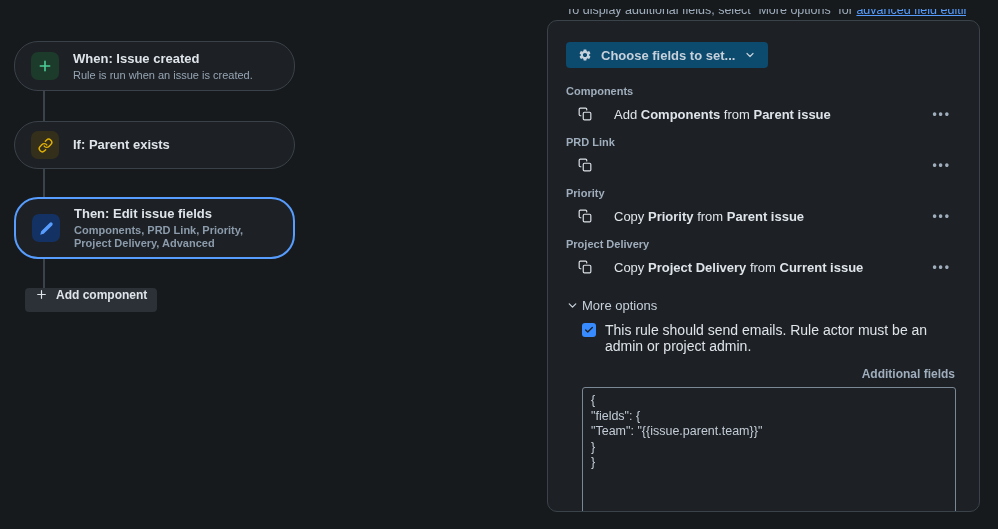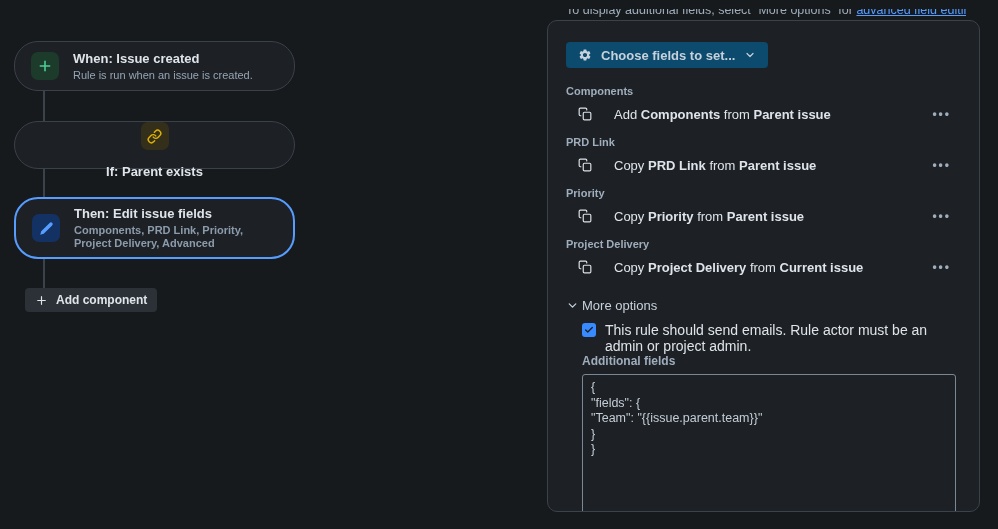--- a/index.html
+++ b/index.html
@@ -9,37 +9,37 @@
     font-family:"Liberation Sans", sans-serif;
     -webkit-font-smoothing:antialiased;
   }
   
   .rule-card{
     position:absolute;left:14px;width:281px;box-sizing:border-box;
     background:#1d2125;border:1px solid #3a4149;border-radius:24px;
     display:flex;align-items:center;gap:14px;padding:0 16px;cursor:pointer;
   }
   .card-trigger{top:41px;height:50px;}
-  .card-condition{top:121px;height:48px;flex-direction:column;}
+  .card-condition{top:121px;height:48px;}
   .card-action{top:197px;height:62px;border:2px solid #579dff;}
   .card-icon{width:28px;height:28px;border-radius:7px;flex:none;display:grid;place-items:center;}
   .icon-green{background:#1c3b2b;}
   .icon-yellow{background:#342f1b;}
   .icon-blue{background:#133163;}
   .card-text{min-width:0;}
   .card-title{font-size:13px;font-weight:600;color:#dee4ea;line-height:16px;}
   .card-sub{font-size:11px;color:#96a5b4;line-height:13px;margin-top:2px;}
   .card-sub.bold{font-weight:600;color:#8c9bab;}
   .conn{position:absolute;left:43px;width:2px;background:#3a424b;}
   .conn1{top:91px;height:30px;}
   .conn2{top:169px;height:28px;}
   .conn3{top:259px;height:29px;}
   .add-component{
     position:absolute;left:25px;top:288px;height:24px;padding:0 10px;
-    display:inline-flex;align-items:center;gap:8px;background:#2b3137;border:none;
+    display:inline-flex;align-items:flex-start;gap:8px;background:#2b3137;border:none;
     border-radius:4px;color:#dee4ea;font-size:12px;font-weight:600;cursor:pointer;
     font-family:"Liberation Sans", sans-serif;
   }
   
   .intro-clip{
     position:absolute;left:566px;top:9px;height:12px;width:400px;overflow:hidden;
     white-space:nowrap;font-size:12.5px;color:#9fadbc;
   }
   .intro-clip .inner{display:block;margin-top:-7px;line-height:16px;}
   .intro-link{color:#579dff;text-decoration:underline;cursor:pointer;}
@@ -66,21 +66,21 @@
   .more-options{
     margin-top:21px;display:flex;align-items:center;gap:3px;background:none;border:none;
     padding:0;color:#c7d1db;font-size:13px;font-weight:500;cursor:pointer;
     font-family:"Liberation Sans", sans-serif;
   }
   .notif-section{margin-left:16px;}
   .send-label{margin-top:22px;font-size:12px;font-weight:600;color:#9fadbc;}
   .cb-row{display:flex;gap:9px;margin-top:9px;cursor:pointer;}
   .checkbox{width:14px;height:14px;border-radius:3px;background:#388bff;flex:none;margin-top:1px;display:grid;place-items:center;}
   .cb-label{font-size:14px;color:#dee4ea;line-height:16px;max-width:348px;}
-  .af-label{font-size:12px;font-weight:600;color:#9fadbc;}
+  .af-label{margin-top:13px;font-size:12px;font-weight:600;color:#9fadbc;text-align:right;}
   .af-textarea{
     display:block;margin-top:6px;width:374px;height:150px;box-sizing:border-box;
     background:transparent;border:1px solid #7a8794;border-radius:3px;
     color:#c3ccd6;font-size:12.5px;line-height:15.5px;padding:5px 8px;
     font-family:"Liberation Sans", sans-serif;resize:none;outline:none;
   }
   svg{display:block;}
 </style>
 </head>
 <body>
@@ -171,21 +171,20 @@
 
   
   <div class="group-label">PRD Link</div>
   <div class="field-row">
     <span>
       <svg width="14" height="14" viewBox="0 0 24 24" fill="none" stroke="#dee4ea" stroke-width="2" stroke-linecap="round" stroke-linejoin="round">
           <rect x="9" y="9" width="13" height="13" rx="2"></rect>
           <path d="M5 15H4a2 2 0 0 1-2-2V4a2 2 0 0 1 2-2h9a2 2 0 0 1 2 2v1"></path>
         </svg>
     </span>
-    <span class="row-text"><span>Copy</span> <span class="b">PRD Link</span> <span>from</span> <span class="b">Parent issue</span></span>
     <button class="row-dots">•••</button>
   </div>
 
   
   <div class="group-label">Priority</div>
   <div class="field-row">
     <span>
       <svg width="14" height="14" viewBox="0 0 24 24" fill="none" stroke="#dee4ea" stroke-width="2" stroke-linecap="round" stroke-linejoin="round">
           <rect x="9" y="9" width="13" height="13" rx="2"></rect>
           <path d="M5 15H4a2 2 0 0 1-2-2V4a2 2 0 0 1 2-2h9a2 2 0 0 1 2 2v1"></path>

